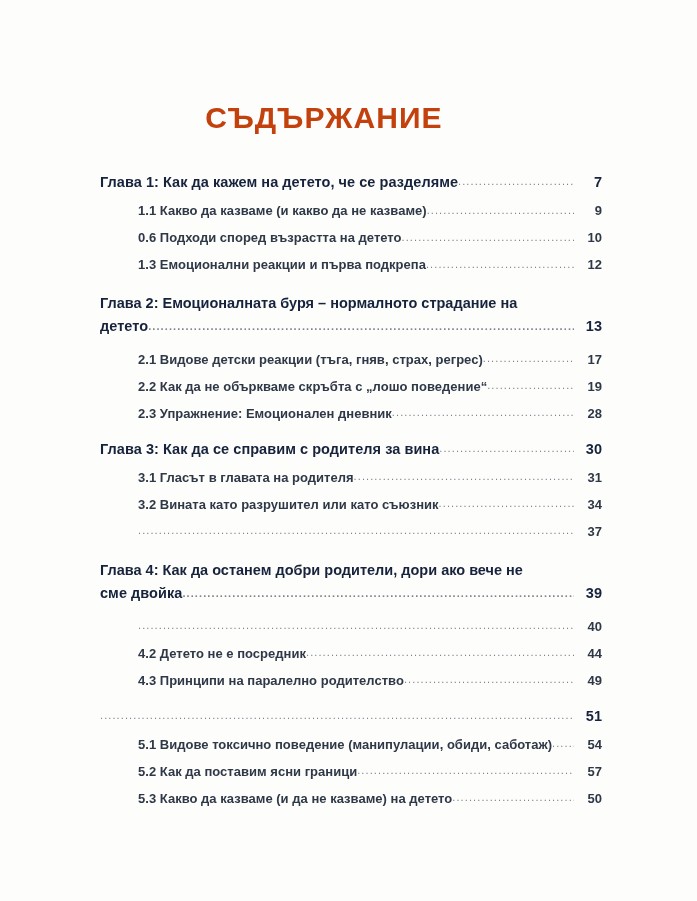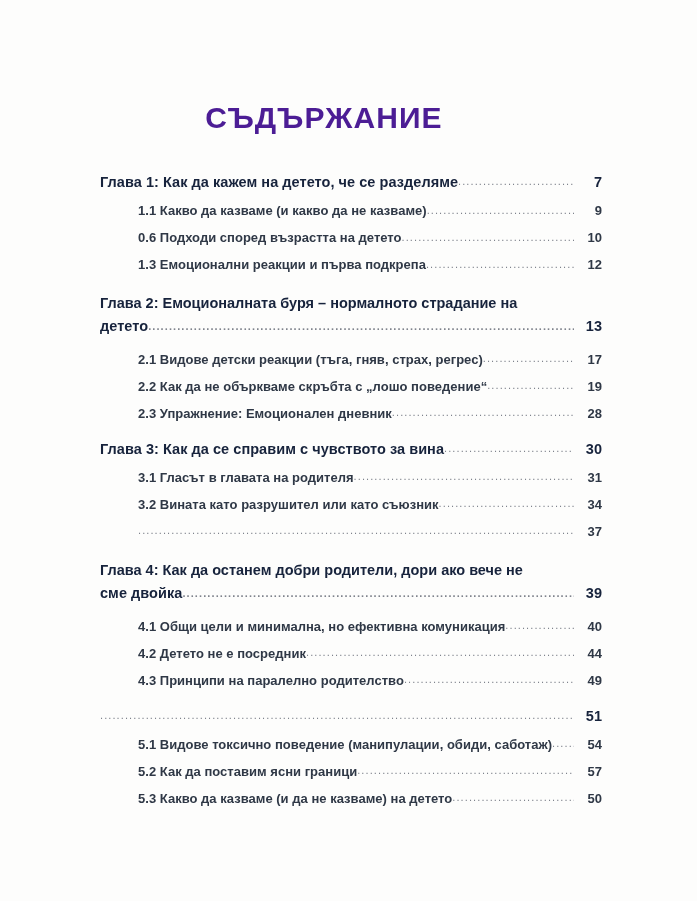--- a/index.html
+++ b/index.html
@@ -25,21 +25,21 @@
 
   .toc-title {
     position: absolute;
     top: 101px;
     left: 0;
     width: 648px;
     text-align: center;
     font-size: 30px;
     font-weight: bold;
     letter-spacing: 1.1px;
-    color: #4c1d95;
+    color: #c2410c;
     line-height: 1.1;
   }
 
   .toc-list {
     position: absolute;
     top: 160px;
     left: 100px;
     width: 502px;
   }
 
@@ -215,21 +215,21 @@
           <div class="entry-line">
             <span class="entry-text">2.3 Упражнение: Емоционален дневник</span>
             <span class="leader">................................................................................................................................................................................................................................................................................................................................................................................................................</span>
             <span class="page-num">28</span>
           </div>
         </div>
       </div>
       <div class="group">
         <div class="entry chapter">
           <div class="entry-line">
-            <span class="entry-text">Глава 3: Как да се справим с чувството за вина</span>
+            <span class="entry-text">Глава 3: Как да се справим с родителя за вина</span>
             <span class="leader">................................................................................................................................................................................................................................................................................................................................................................................................................</span>
             <span class="page-num">30</span>
           </div>
         </div>
         <div class="entry section">
           <div class="entry-line">
             <span class="entry-text">3.1 Гласът в главата на родителя</span>
             <span class="leader">................................................................................................................................................................................................................................................................................................................................................................................................................</span>
             <span class="page-num">31</span>
           </div>
@@ -254,21 +254,20 @@
             <div class="first-row">Глава 4: Как да останем добри родители, дори ако вече не</div>
             <div class="second-row">
               <span class="wrap-text">сме двойка</span>
               <span class="leader">................................................................................................................................................................................................................................................................................................................................................................................................................</span>
               <span class="page-num">39</span>
             </div>
           </div>
         </div>
         <div class="entry section">
           <div class="entry-line">
-            <span class="entry-text">4.1 Общи цели и минимална, но ефективна комуникация</span>
             <span class="leader">................................................................................................................................................................................................................................................................................................................................................................................................................</span>
             <span class="page-num">40</span>
           </div>
         </div>
         <div class="entry section">
           <div class="entry-line">
             <span class="entry-text">4.2 Детето не е посредник</span>
             <span class="leader">................................................................................................................................................................................................................................................................................................................................................................................................................</span>
             <span class="page-num">44</span>
           </div>

